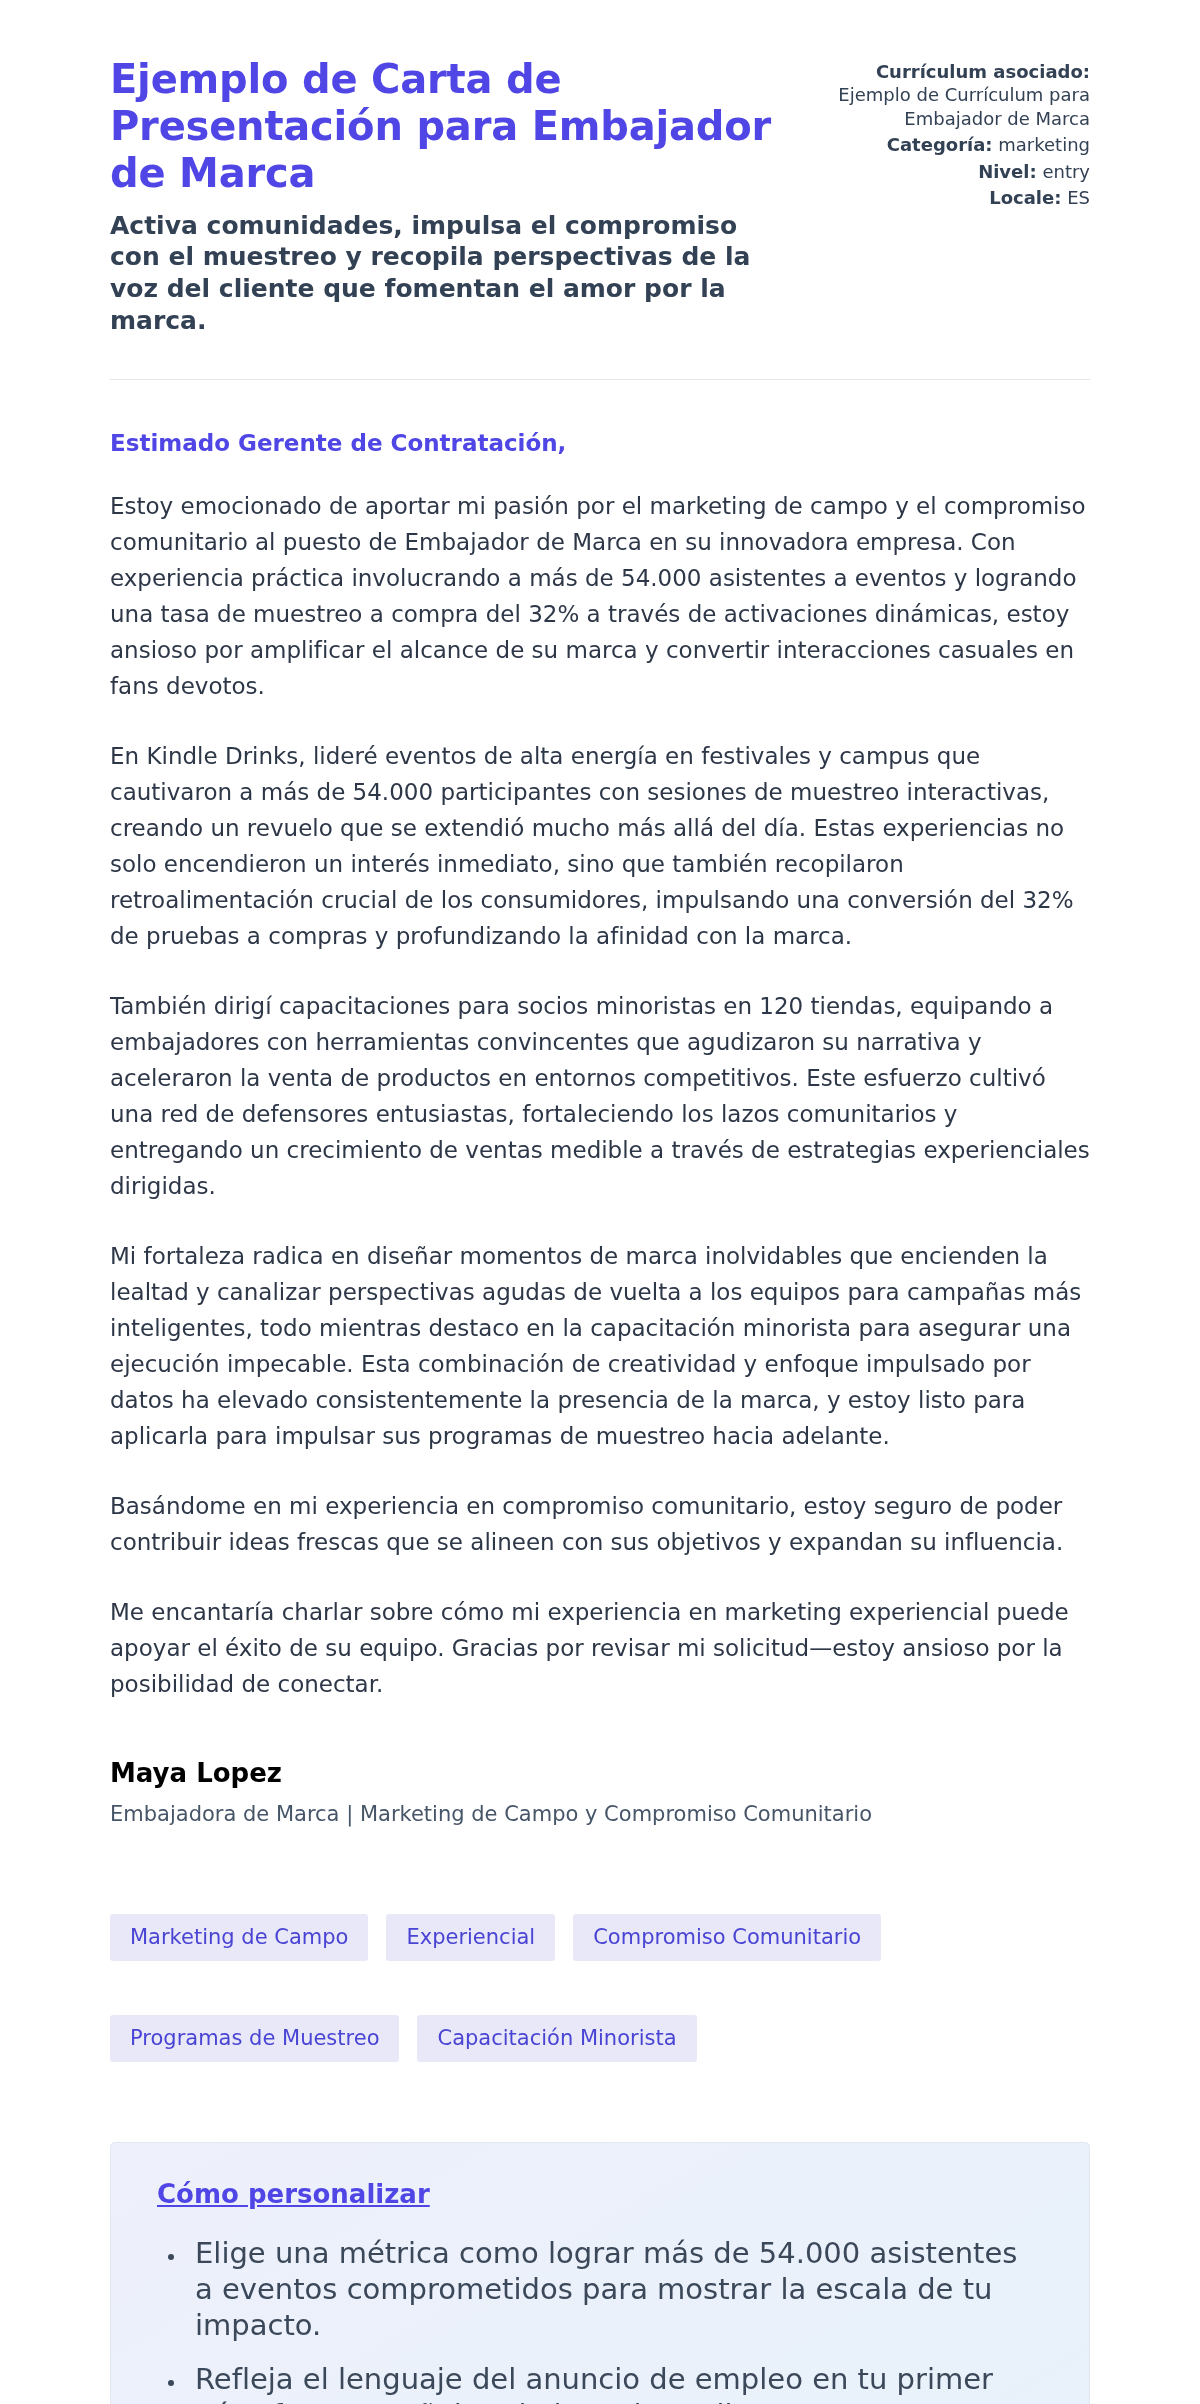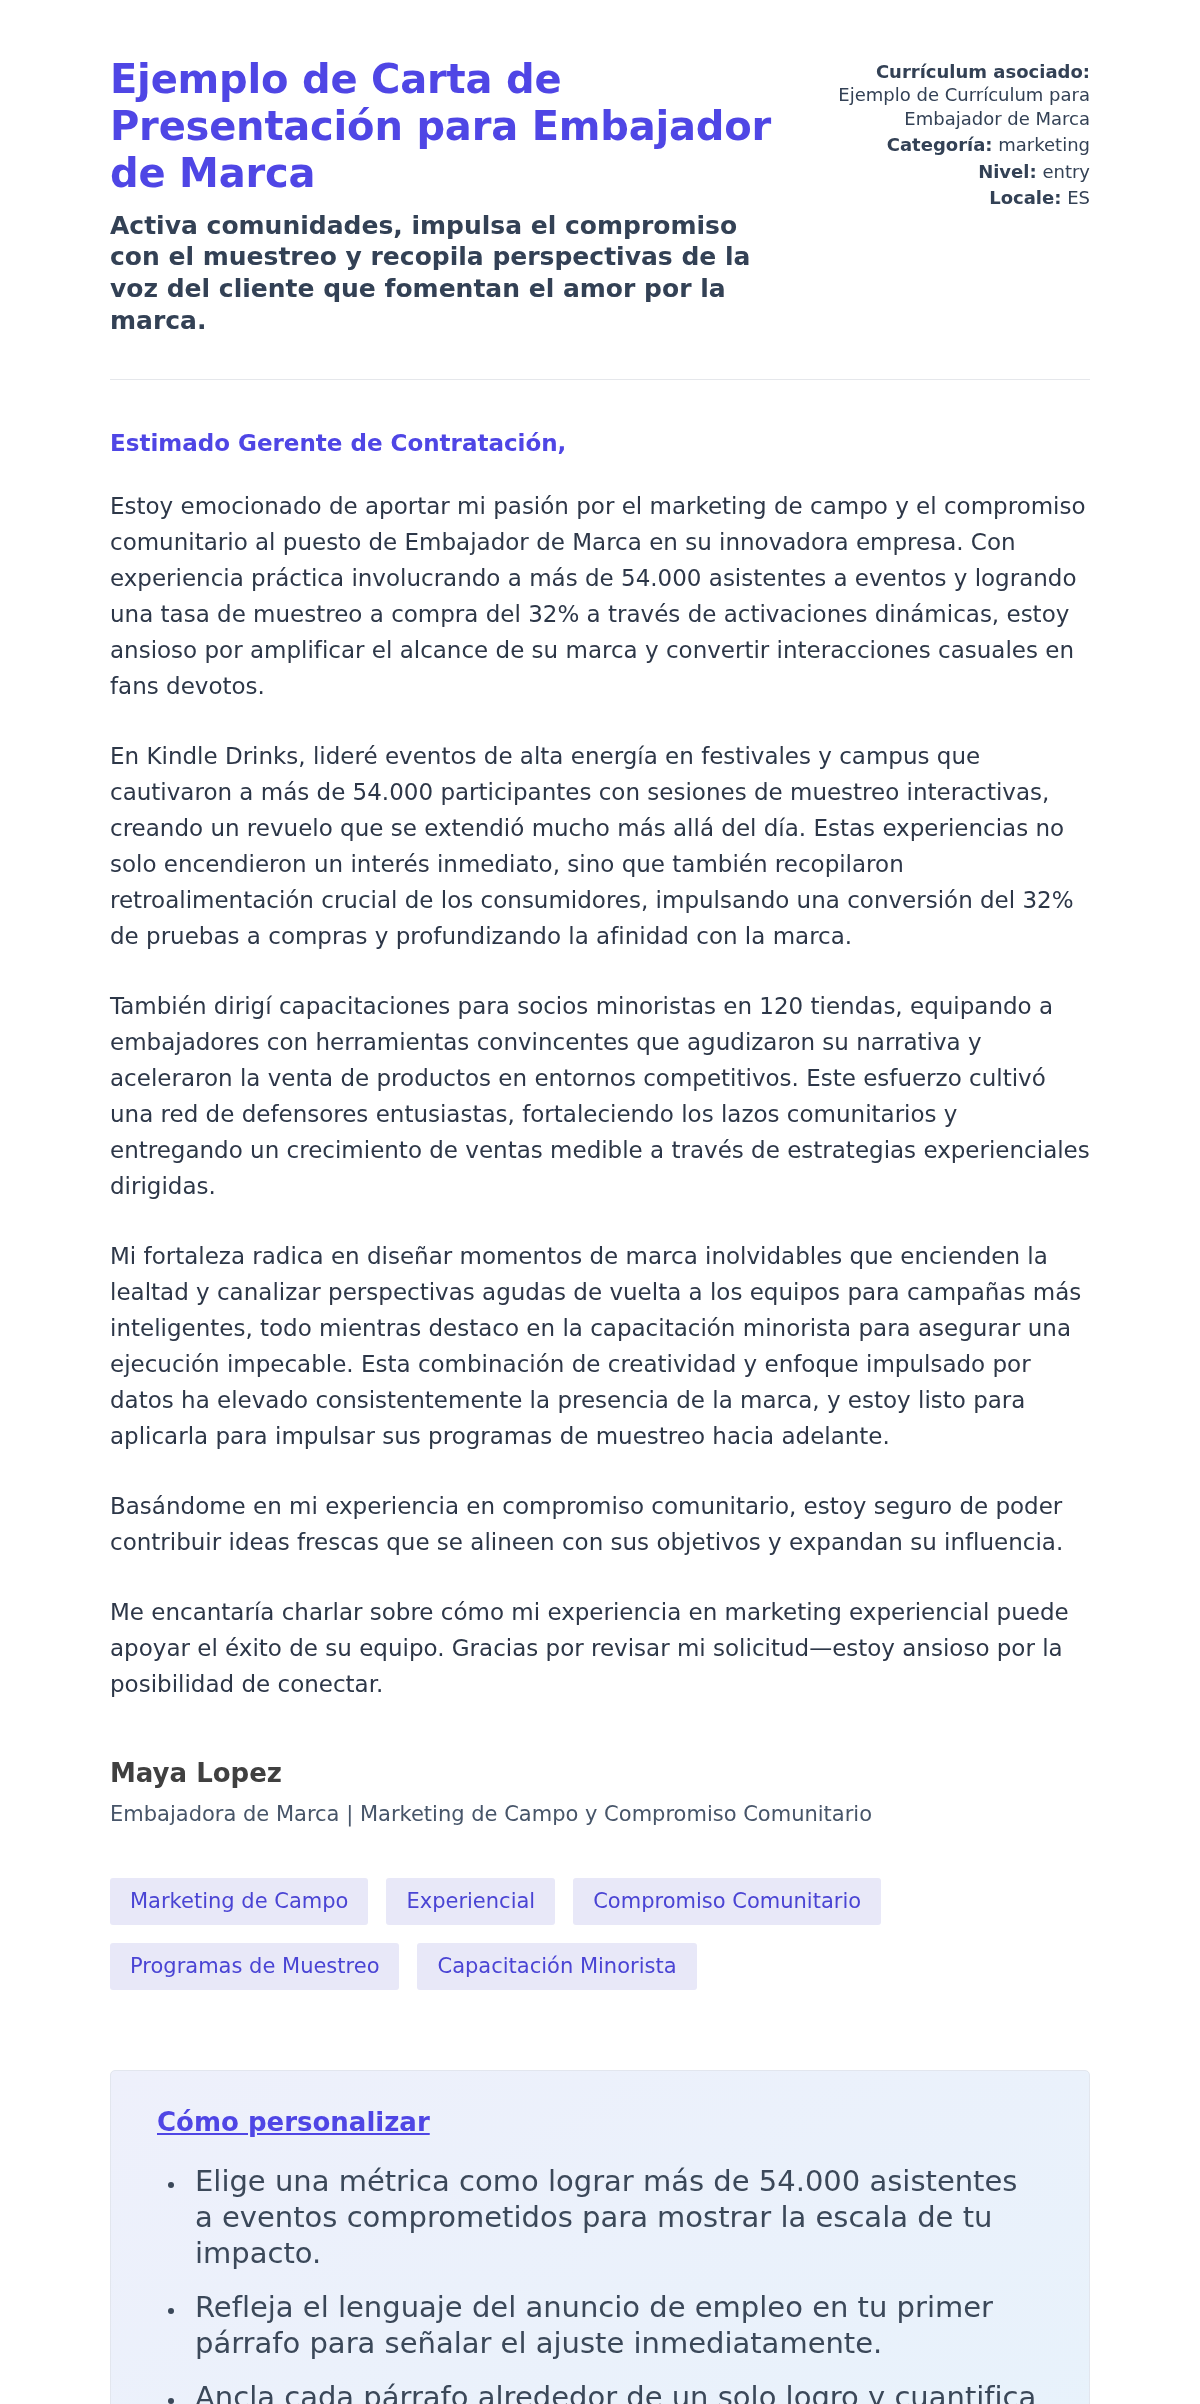--- a/index.html
+++ b/index.html
@@ -61,39 +61,40 @@
   .para{
     margin:12px 0 34px;
     font-size:23px;
     line-height:36px;
     color:var(--body,#2d3748);
   }
   .sig-name{
     margin:56px 0 0;
     font-size:26px;
     font-weight:700;
-    color:#404040;
+    color:#000000;
   }
   .sig-role{
     margin:14px 0 0;
     font-size:21px;
     color:var(--muted,#475569);
   }
   
   .tags{margin-top:52px;display:flex;flex-wrap:wrap;gap:18px;max-width:980px;}
   .tag{
     display:inline-block;
     background:var(--chip-bg,#e8e8f8);
     color:var(--chip-text,#4a44d4);
     font-size:21px;
     line-height:1.1;
     padding:12px 20px;
     border-radius:3px;
     cursor:pointer;
     white-space:nowrap;
+    margin-top:36px;
   }
   
   .customize{
     margin-top:80px;
     border:1px solid var(--box-border,#e2e6ee);
     border-radius:5px;
     background:linear-gradient(150deg,var(--box-bg-start,#eef0fb) 0%,var(--box-bg-end,#e7f2fb) 100%);
     padding:36px 46px 40px;
     box-sizing:border-box;
   }

